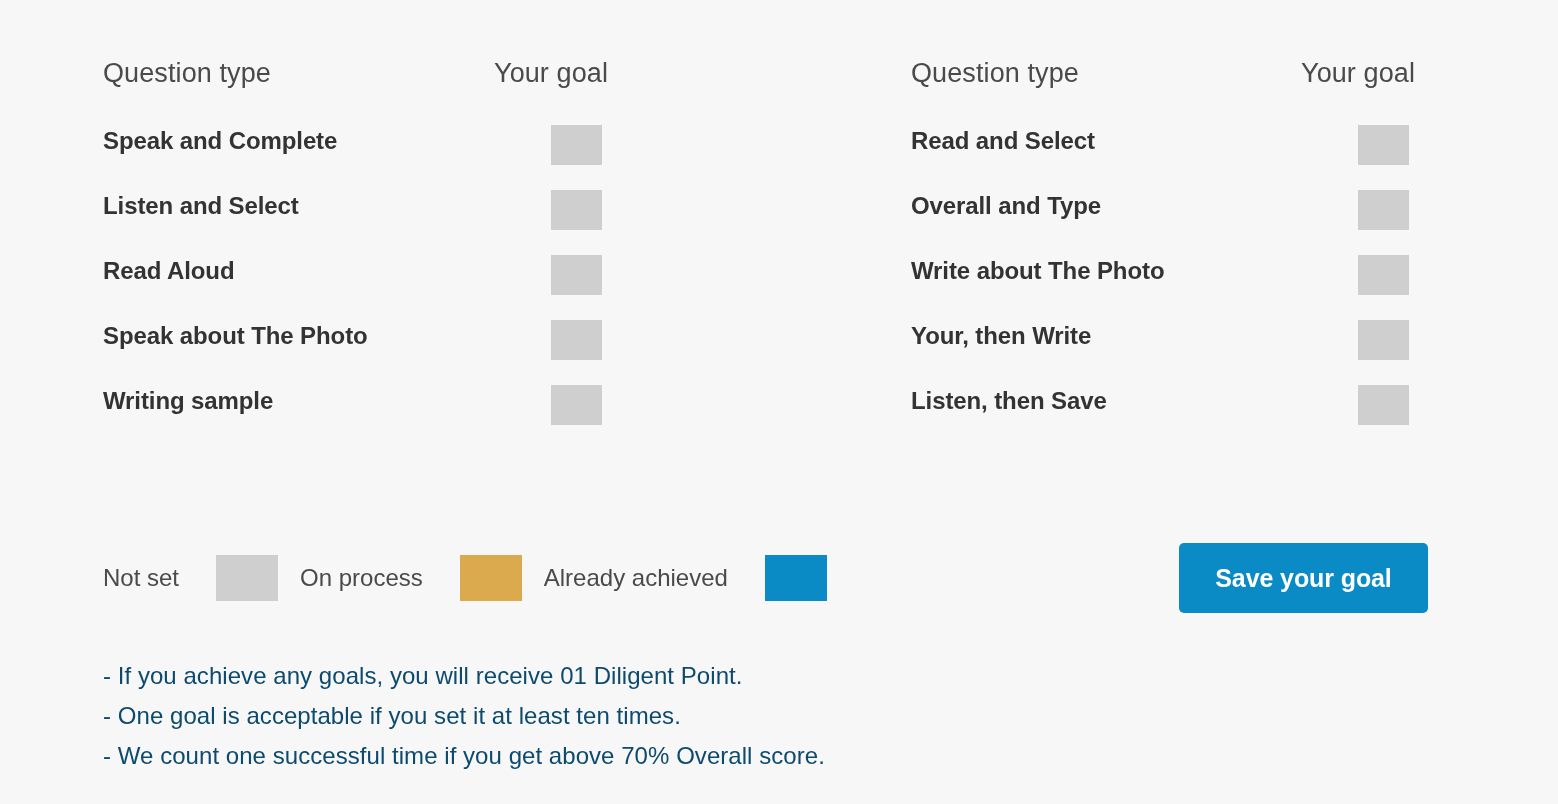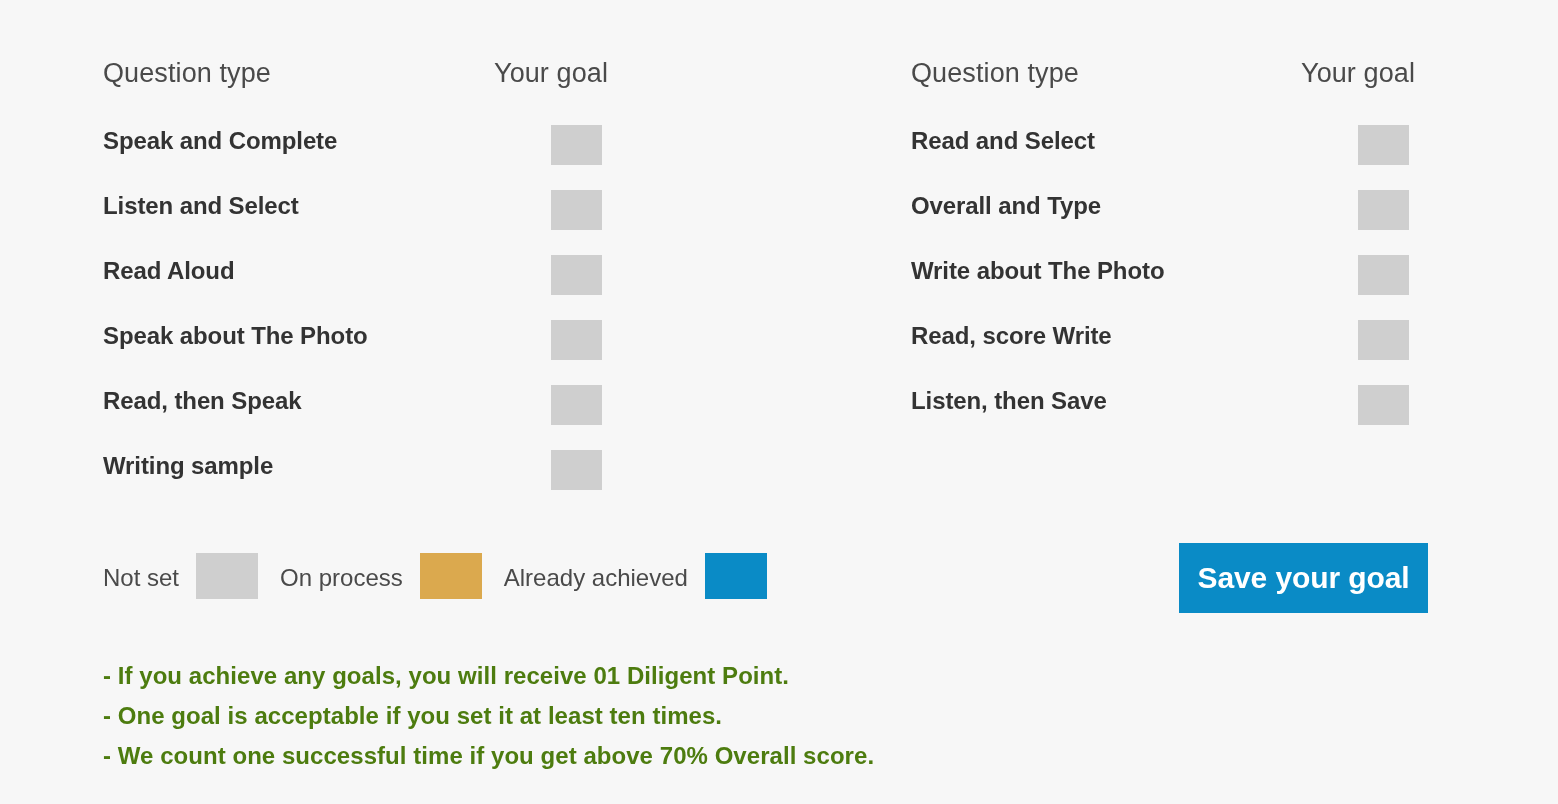--- a/index.html
+++ b/index.html
@@ -102,52 +102,54 @@
   .legend-swatch {
     width: 62px;
     height: 46px;
     margin-left: 17px;
     margin-right: 22px;
     flex: none;
   }
   .legend-item:last-child .legend-swatch { margin-right: 0; }
   .legend-item {
     display: flex;
+    align-items: center;
+    gap: 20px;
   }
 
   
   .save-button {
     position: absolute;
     left: 1179px;
     top: 543px;
     width: 249px;
     height: 70px;
     background: #0a8bc6;
     border: none;
-    border-radius: 0;
+    border-radius: 5px;
     color: #ffffff;
     font-family: "Liberation Sans", "DejaVu Sans", sans-serif;
-    font-size: 30px;
+    font-size: 25px;
     font-weight: bold;
     letter-spacing: -0.1px;
     cursor: pointer;
     padding: 0;
   }
 
   
   .notes {
     position: absolute;
     left: 103px;
     top: 656px;
     width: 1000px;
   }
   .note-line {
     font-size: 24px;
-    font-weight: 700;
-    color: #4d7c0f;
+    font-weight: 400;
+    color: #0c4a6e;
     line-height: 40px;
     white-space: nowrap;
     letter-spacing: .05px;
   }
 </style>
 </head>
 <body>
 
 <div class="page">
 
@@ -171,24 +173,20 @@
       <div class="row">
         <span class="row-label">Read Aloud</span>
         <div class="goal-box" style="background: rgb(207, 207, 207);"></div>
       </div>
 
       <div class="row">
         <span class="row-label">Speak about The Photo</span>
         <div class="goal-box" style="background: rgb(207, 207, 207);"></div>
       </div>
 
-      <div class="row">
-        <span class="row-label">Read, then Speak</span>
-        <div class="goal-box" style="background: rgb(207, 207, 207);"></div>
-      </div>
 
       <div class="row">
         <span class="row-label">Writing sample</span>
         <div class="goal-box" style="background: rgb(207, 207, 207);"></div>
       </div>
 
     </div>
   </div>
 
   <div class="col col-right">
@@ -207,21 +205,21 @@
         <span class="row-label">Overall and Type</span>
         <div class="goal-box" style="background: rgb(207, 207, 207);"></div>
       </div>
 
       <div class="row">
         <span class="row-label">Write about The Photo</span>
         <div class="goal-box" style="background: rgb(207, 207, 207);"></div>
       </div>
 
       <div class="row">
-        <span class="row-label">Read, score Write</span>
+        <span class="row-label">Your, then Write</span>
         <div class="goal-box" style="background: rgb(207, 207, 207);"></div>
       </div>
 
       <div class="row">
         <span class="row-label">Listen, then Save</span>
         <div class="goal-box" style="background: rgb(207, 207, 207);"></div>
       </div>
 
     </div>
   </div>

